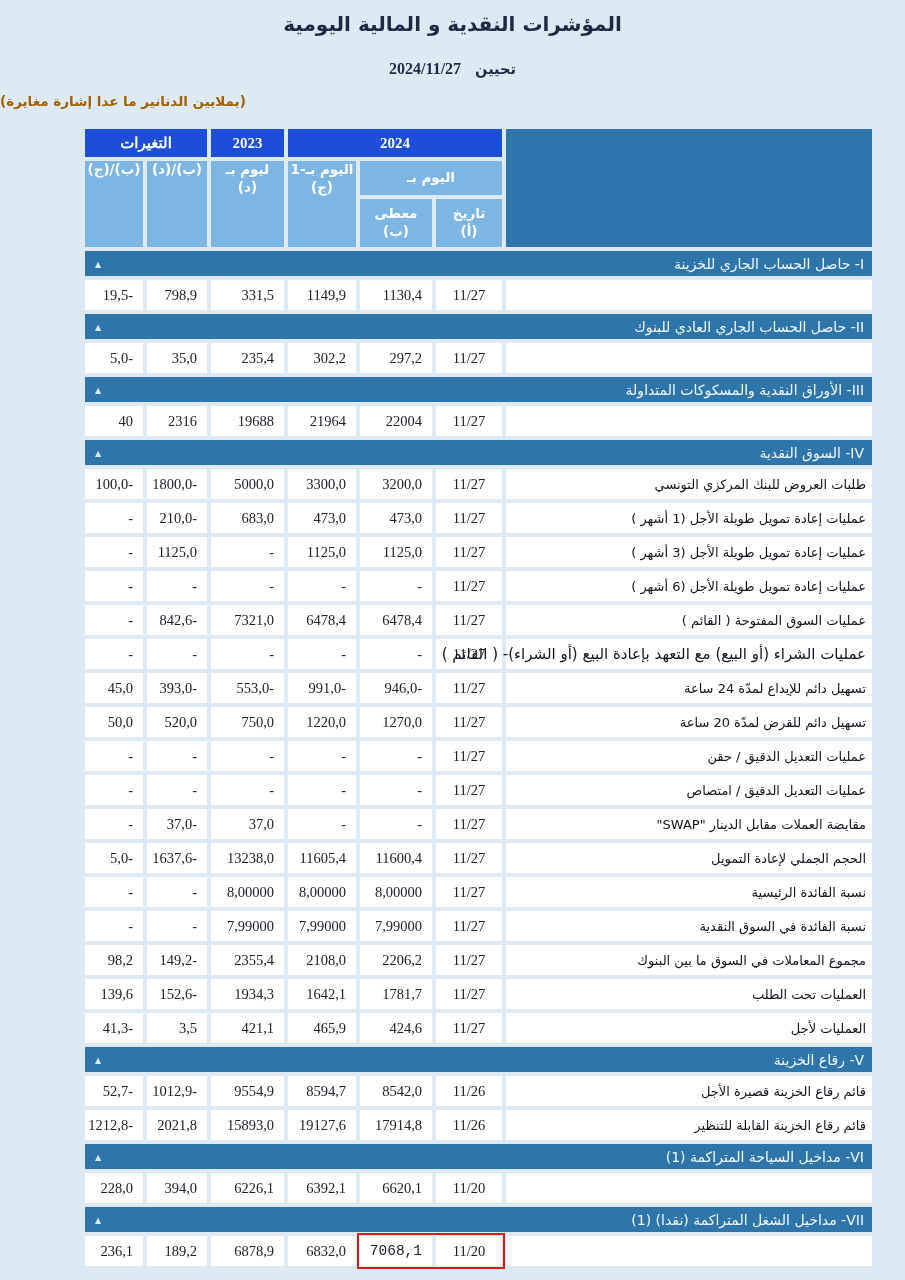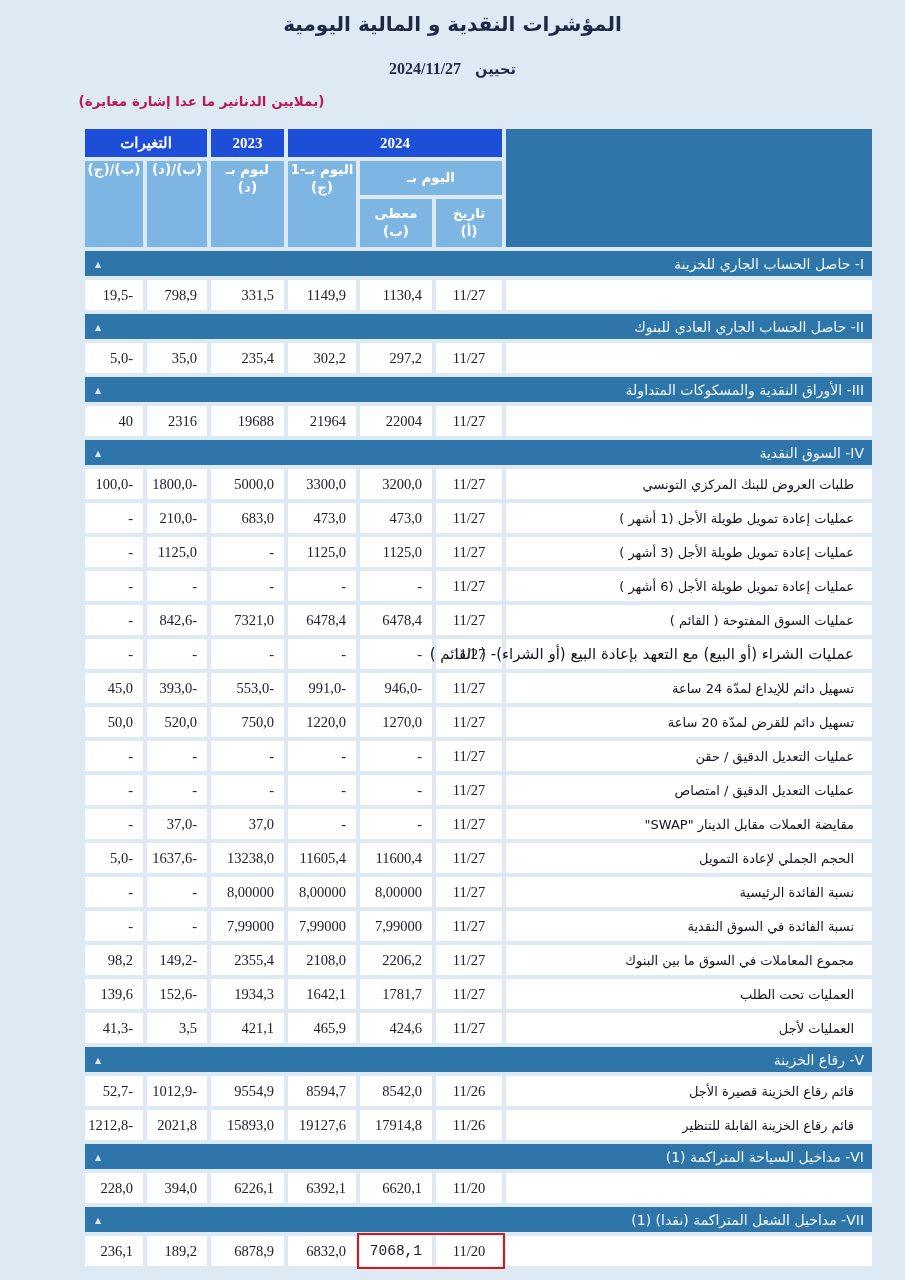--- a/index.html
+++ b/index.html
@@ -15,22 +15,22 @@
   }
   .update{
     margin-top:24px;text-align:center;direction:rtl;
     font-size:14.5px;font-weight:bold;color:#1d2a45;
   }
   .update .date-latin{
     font-family:"Liberation Serif","DejaVu Serif",serif;
     font-size:16px;margin-right:14px;
   }
   .subtitle{
-    margin-top:15px;margin-right:502px;direction:rtl;text-align:center;
-    white-space:nowrap;font-size:13.5px;font-weight:bold;color:#be185d;
+    margin-top:15px;margin-right:502px;direction:rtl;text-align:left;
+    white-space:nowrap;font-size:13.5px;font-weight:bold;color:#a16207;
   }
   table.indicators{
     direction:rtl;table-layout:fixed;
     border-collapse:separate;border-spacing:4px;
     margin:16px 0 0 81px;width:795px;
   }
   td{padding:0;vertical-align:middle;}
   .labels-head{background:#2e75ac;}
   .th-dark{
     background:#1d4ed8;color:#ffffff;font-weight:bold;
@@ -49,21 +49,21 @@
     position:relative;background:#2e76aa;color:#f2f8fc;
     text-align:right;padding-right:8px;height:25px;
     font-size:14px;
   }
   .tri{
     position:absolute;left:10px;top:50%;transform:translateY(-50%);
     font-size:8px;color:#d9e8f5;
   }
   .label-cell{
     background:#ffffff;color:#14141e;text-align:right;
-    padding-right:18px;font-size:13px;height:30px;white-space:nowrap;
+    padding-right:6px;font-size:13px;height:30px;white-space:nowrap;
   }
   .date-cell{
     background:#ffffff;direction:ltr;text-align:center;height:30px;
     font-family:"Liberation Serif","DejaVu Serif",serif;
     font-size:14.5px;color:#21212b;
   }
   .num{
     background:#ffffff;direction:ltr;text-align:right;
     padding-right:10px;height:30px;
     font-family:"Liberation Serif","DejaVu Serif",serif;

